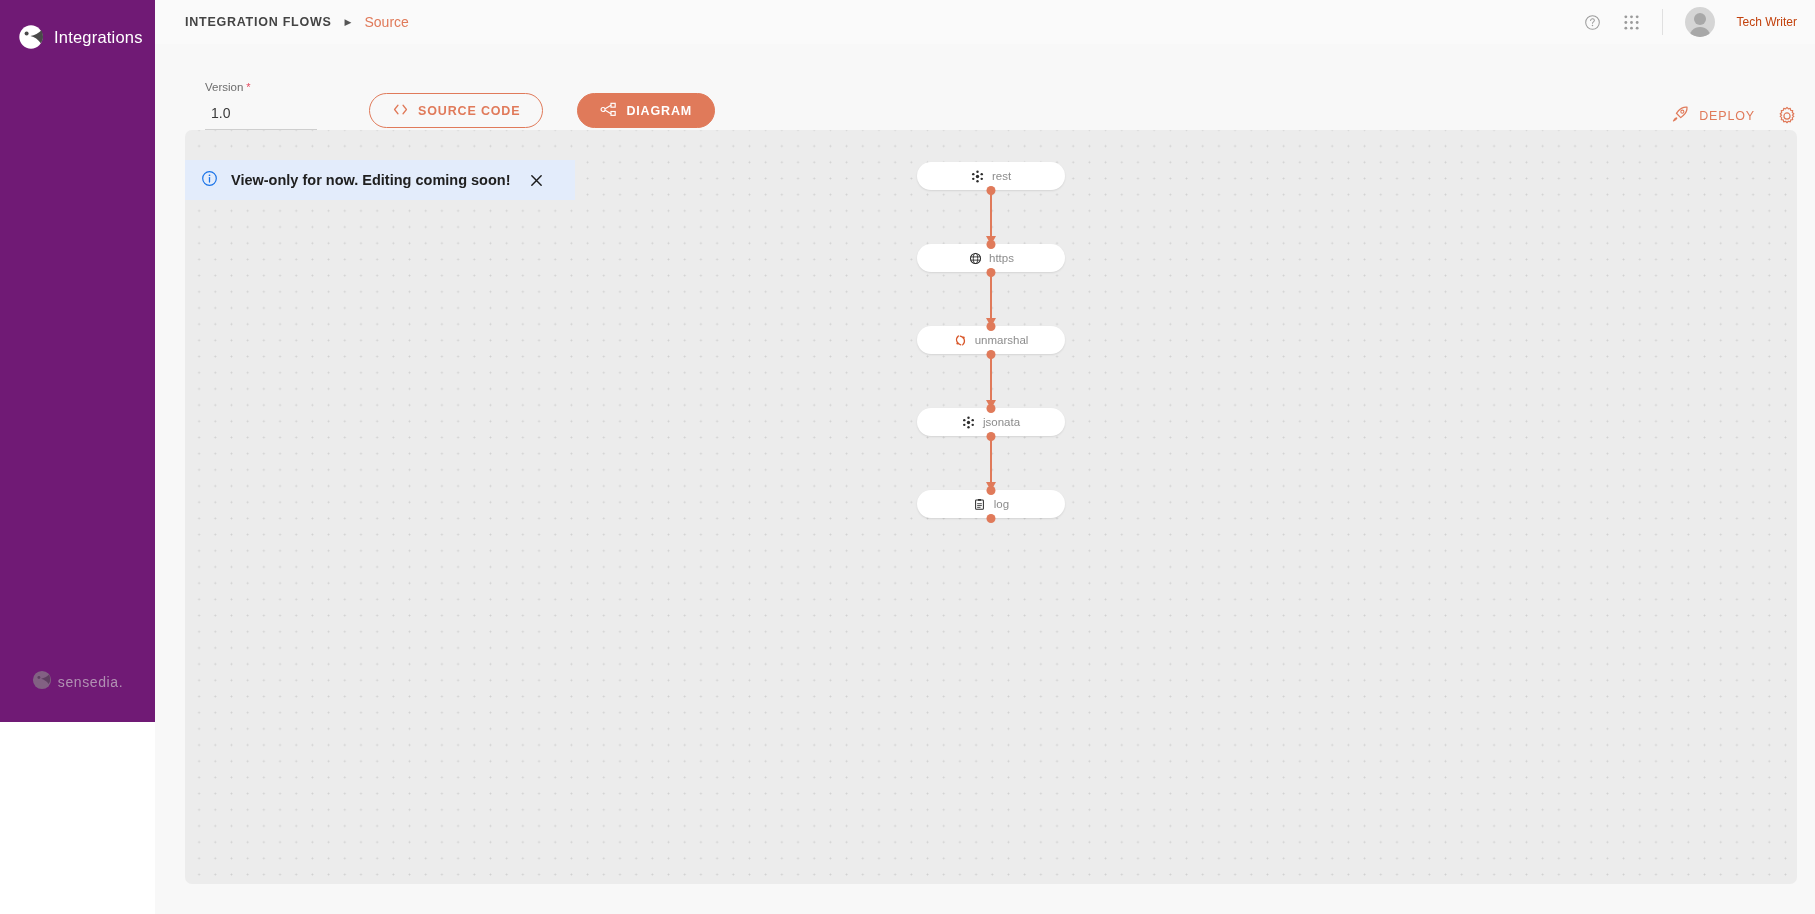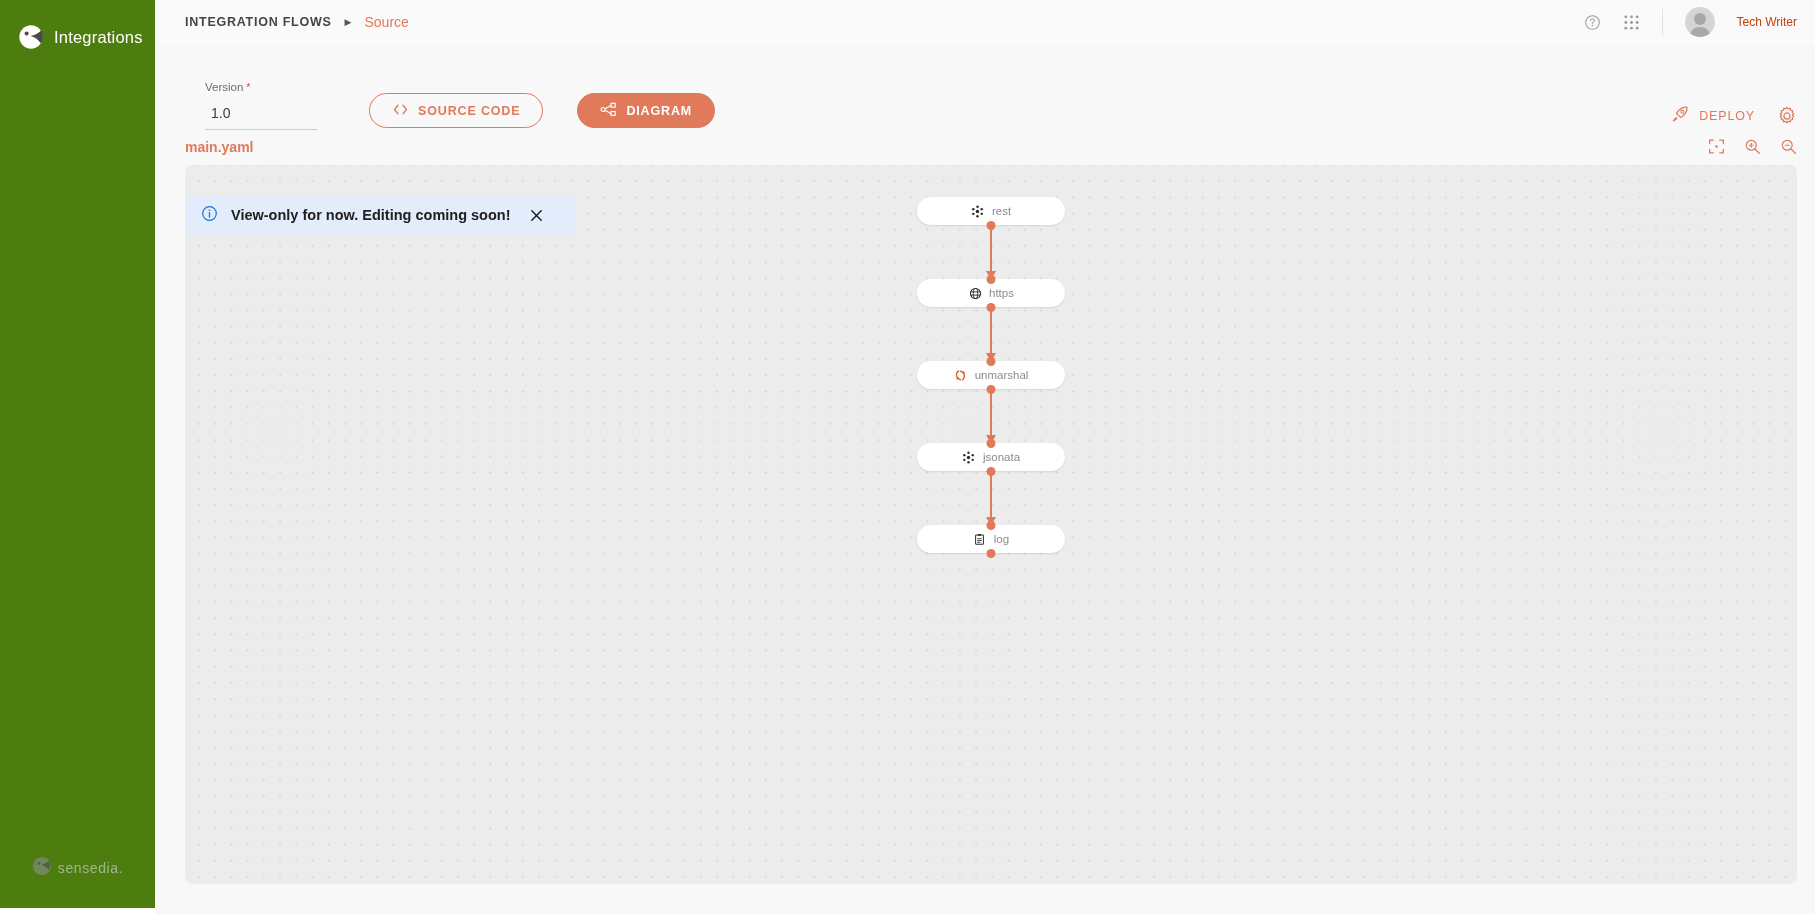--- a/index.html
+++ b/index.html
@@ -6,22 +6,22 @@
   html, body {
     width: 1815px; height: 914px;
     font-family: "Liberation Sans", sans-serif;
     background: #ffffff;
     overflow: hidden;
   }
   .app { display: flex; width: 1815px; height: 914px; }
 
   
   .sidebar {
-    width: 155px; height: 908px;
-    background: #4d7c0f;
+    width: 155px; height: 722px;
+    background: #701a75;
     position: relative;
     flex: 0 0 155px;
   }
   .brand {
     display: flex; align-items: center; gap: 9px;
     padding: 18px 0 0 17px; height: 56px;
   }
   .brand-logo { width: 28px; height: 28px; flex: 0 0 28px; }
   .brand-name { color: #ffffff; font-size: 16.5px; letter-spacing: .2px; }
   .nav { margin-top: 16px; }
@@ -287,45 +287,20 @@
 
         <span class="icon-btn">
           <svg viewBox="0 0 22 22" width="20" height="20">
             <path d="M11 7.6 A3.4 3.4 0 1 0 11 14.4 A3.4 3.4 0 1 0 11 7.6 Z" fill="none" stroke="#e07a5a" stroke-width="1.35"></path>
             <path d="M11 1.6 L12.5 3.2 L14.6 2.6 L15.1 4.8 L17.3 5.1 L16.8 7.2 L18.5 8.6 L16.9 10 L18.5 11.4 L16.8 12.8 L17.3 14.9 L15.1 15.2 L14.6 17.4 L12.5 16.8 L11 18.4 L9.5 16.8 L7.4 17.4 L6.9 15.2 L4.7 14.9 L5.2 12.8 L3.5 11.4 L5.1 10 L3.5 8.6 L5.2 7.2 L4.7 5.1 L6.9 4.8 L7.4 2.6 L9.5 3.2 Z" fill="none" stroke="#e07a5a" stroke-width="1.3" stroke-linejoin="round"></path>
           </svg>
         </span>
       </div>
     </div>
 
-    <div class="canvas-head">
-      <span class="file-name">main.yaml</span>
-      <div class="canvas-tools">
-        <span class="icon-btn">
-          <svg viewBox="0 0 20 20" width="17" height="17">
-            <path d="M2 6.5 V2.6 H6.2 M13.8 2.6 H18 V6.5 M18 13.5 V17.4 H13.8 M6.2 17.4 H2 V13.5" fill="none" stroke="#e07a5a" stroke-width="1.5" stroke-linecap="round"></path>
-            <circle cx="10" cy="10" r="1.5" fill="#e07a5a"></circle>
-          </svg>
-        </span>
-        <span class="icon-btn">
-          <svg viewBox="0 0 20 20" width="17" height="17">
-            <circle cx="8.5" cy="8.5" r="5.8" fill="none" stroke="#e07a5a" stroke-width="1.4"></circle>
-            <path d="M12.8 12.8 L18 18" stroke="#e07a5a" stroke-width="1.6" stroke-linecap="round"></path>
-            <path d="M6.2 8.5 H10.8 M8.5 6.2 V10.8" stroke="#e07a5a" stroke-width="1.35" stroke-linecap="round"></path>
-          </svg>
-        </span>
-        <span class="icon-btn">
-          <svg viewBox="0 0 20 20" width="17" height="17">
-            <circle cx="8.5" cy="8.5" r="5.8" fill="none" stroke="#e07a5a" stroke-width="1.4"></circle>
-            <path d="M12.8 12.8 L18 18" stroke="#e07a5a" stroke-width="1.6" stroke-linecap="round"></path>
-            <path d="M6.2 8.5 H10.8" stroke="#e07a5a" stroke-width="1.35" stroke-linecap="round"></path>
-          </svg>
-        </span>
-      </div>
-    </div>
 
     <div class="canvas-wrap">
       <div class="canvas">
 
         <div class="banner">
           <span>
             <svg viewBox="0 0 20 20" width="17" height="17">
               <circle cx="10" cy="10" r="8" fill="none" stroke="#1a73e8" stroke-width="1.4"></circle>
               <circle cx="10" cy="6.2" r="1" fill="#1a73e8"></circle>
               <path d="M10 8.9 V14.2" stroke="#1a73e8" stroke-width="1.5" stroke-linecap="round"></path>

